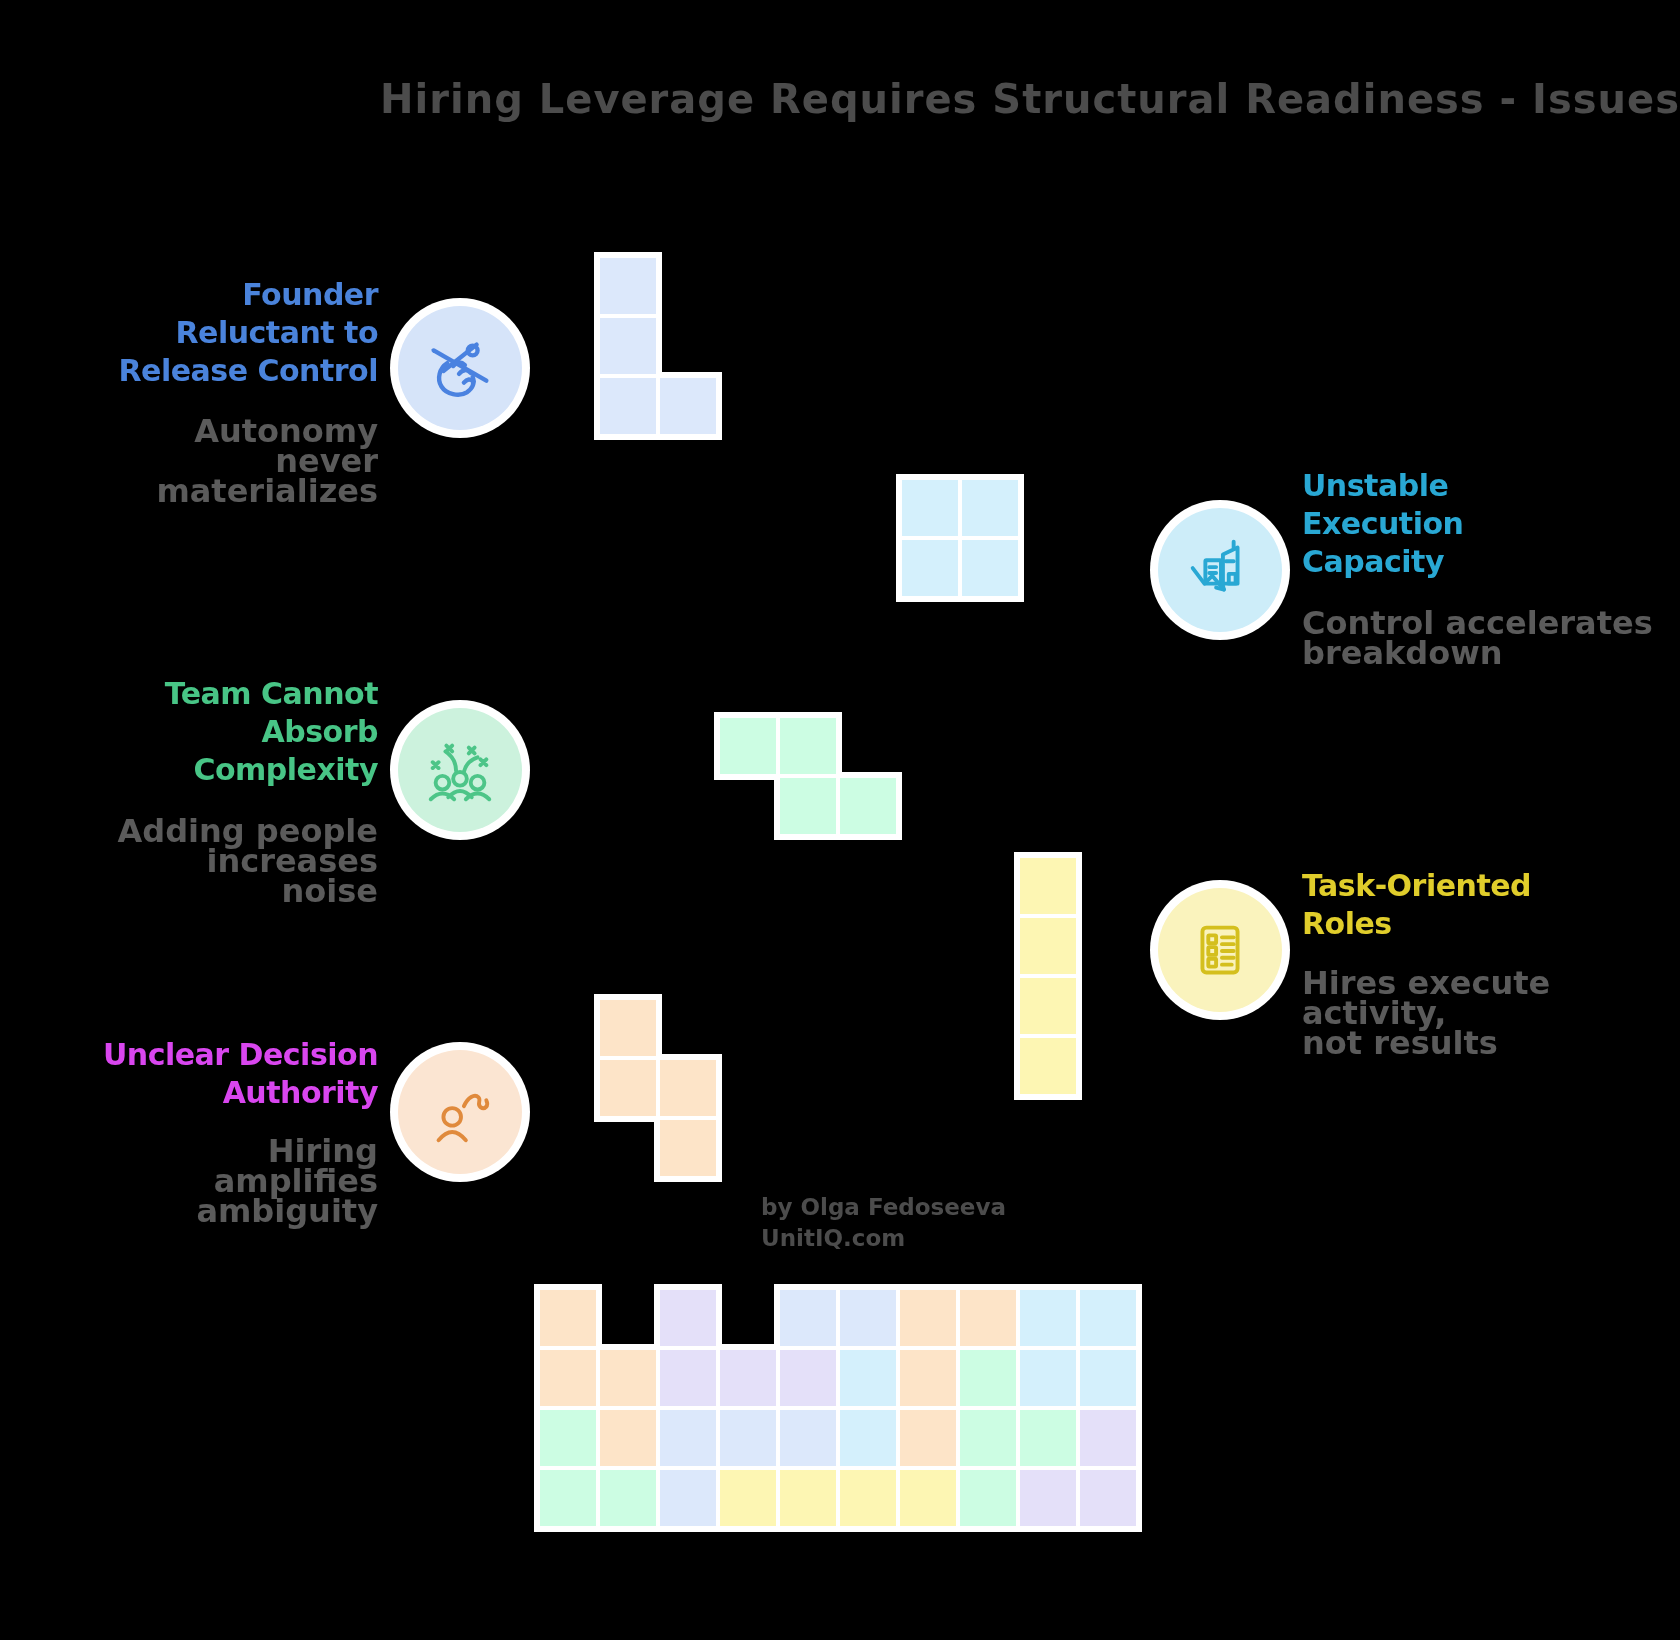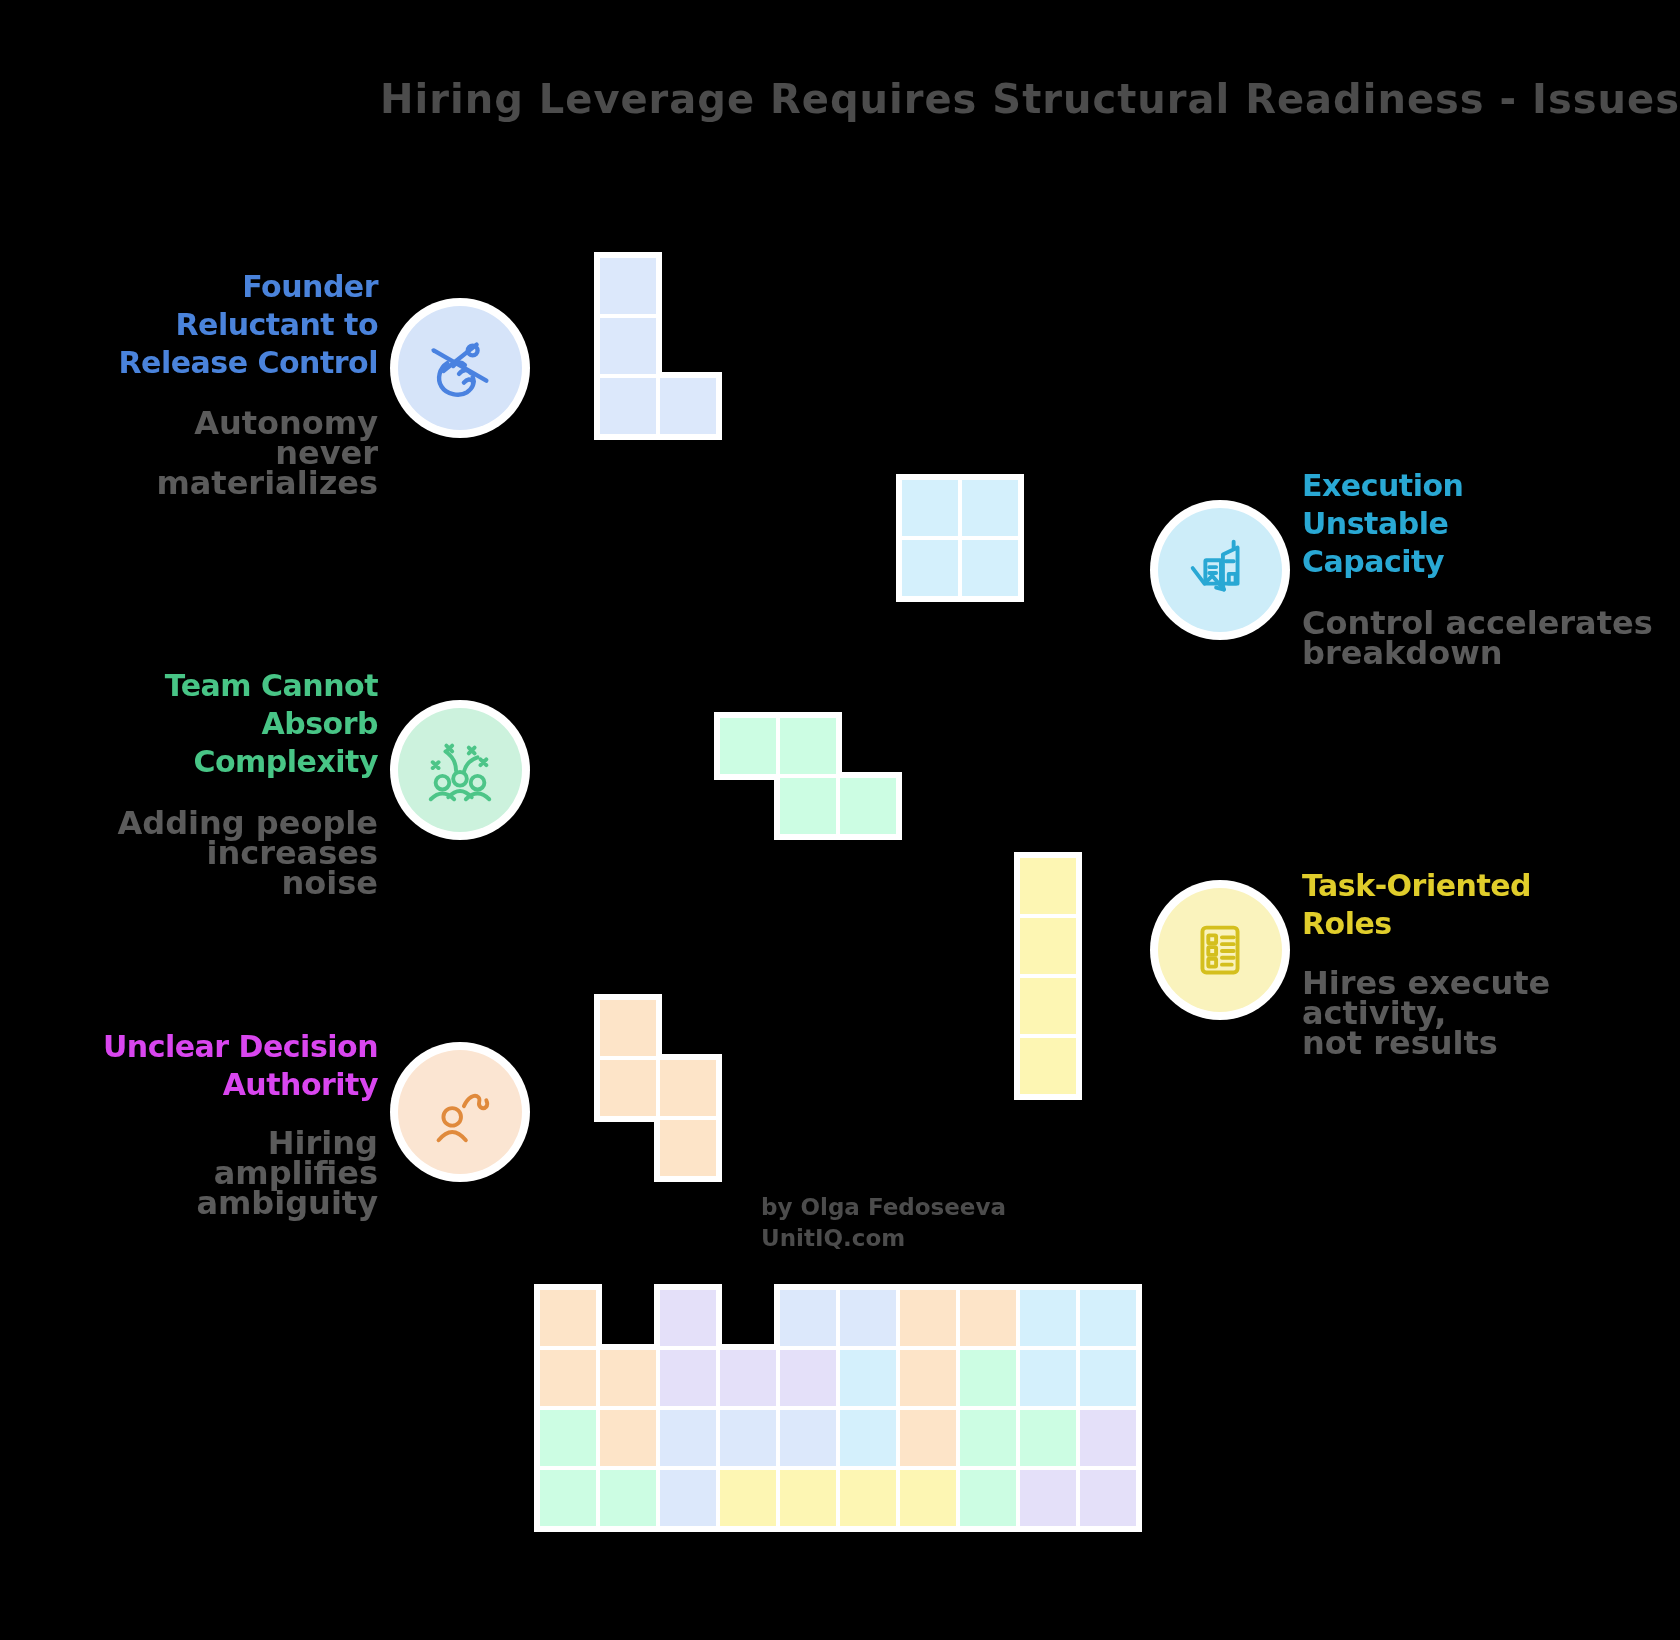--- a/index.html
+++ b/index.html
@@ -6,21 +6,21 @@
   .canvas{
     position:relative;width:1680px;height:1640px;background:#000;overflow:hidden;
     font-family:"DejaVu Sans","Liberation Sans",sans-serif;
   }
   .main-title{
     position:absolute;left:0;top:76px;width:1680px;text-align:right;
     font-size:40px;font-weight:bold;letter-spacing:1px;
   }
   .issue-title{position:absolute;font-weight:bold;font-size:30px;line-height:38px;letter-spacing:-0.5px;}
   .issue-sub{position:absolute;font-weight:bold;font-size:32px;line-height:30px;}
-  .align-right{text-align:right;}
+  .align-right{text-align:right;margin-top:8px;}
   .align-left{text-align:left;}
   .icon-ring{position:absolute;width:140px;height:140px;border-radius:50%;background:#ffffff;}
   .icon-circle{
     position:absolute;left:8px;top:8px;width:124px;height:124px;border-radius:50%;
     display:flex;align-items:center;justify-content:center;
   }
   .icon-circle svg{display:block;}
   .piece,.board{position:absolute;}
   .cell-backing{position:absolute;background:#ffffff;}
   .cell{position:absolute;}
@@ -52,22 +52,22 @@
           <path d="M27 35 c-8 5 -11 16 -6 24 c5 8 18 11 26 6 c6 -4 8 -10 6 -16"></path>
           <path d="M33 38 q6 -7 12 -1"></path>
           <path d="M39 46 q6 -7 12 -1"></path>
           <path d="M44 55 q5 -6 10 -1"></path>
         </svg>
       </span>
     </div>
   </div>
 
   <div class="issue-title align-left" style="left: 1302px; top: 467px; width: 340px; color: rgb(41, 168, 212);">
+    <div>Unstable</div>
     <div>Execution</div>
-    <div>Unstable</div>
     <div>Capacity</div>
   </div>
   <div class="issue-sub align-left" style="left: 1302px; top: 608px; width: 360px; color: rgb(91, 91, 91);">
     <div>Control accelerates</div>
     <div>breakdown</div>
   </div>
   <div class="icon-ring" style="left:1150px;top:500px;">
     <div class="icon-circle" style="background-color: rgb(205, 237, 249);">
       <span style="color: rgb(41, 168, 212);">
         <svg width="78" height="78" viewBox="0 0 80 80" fill="none" stroke="currentColor" stroke-width="4" stroke-linecap="round" stroke-linejoin="round">

